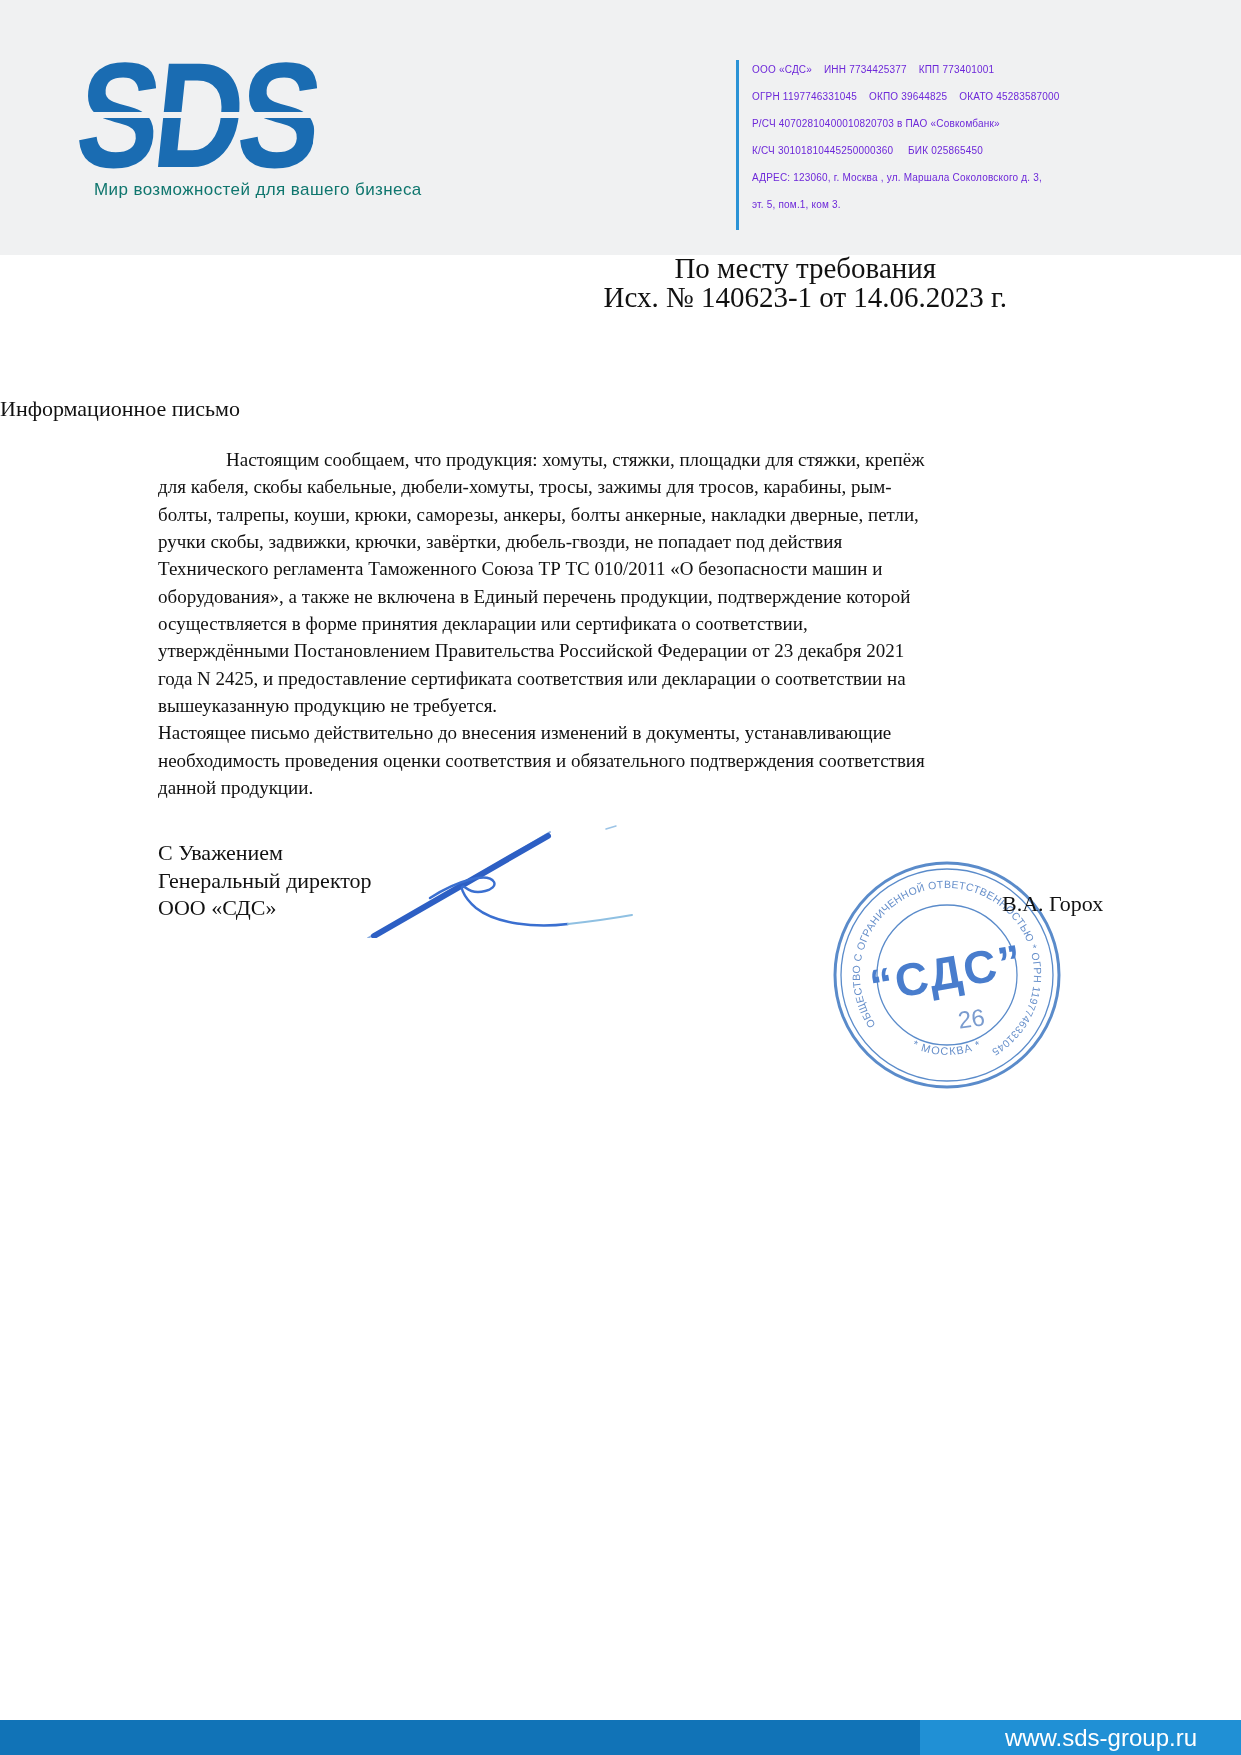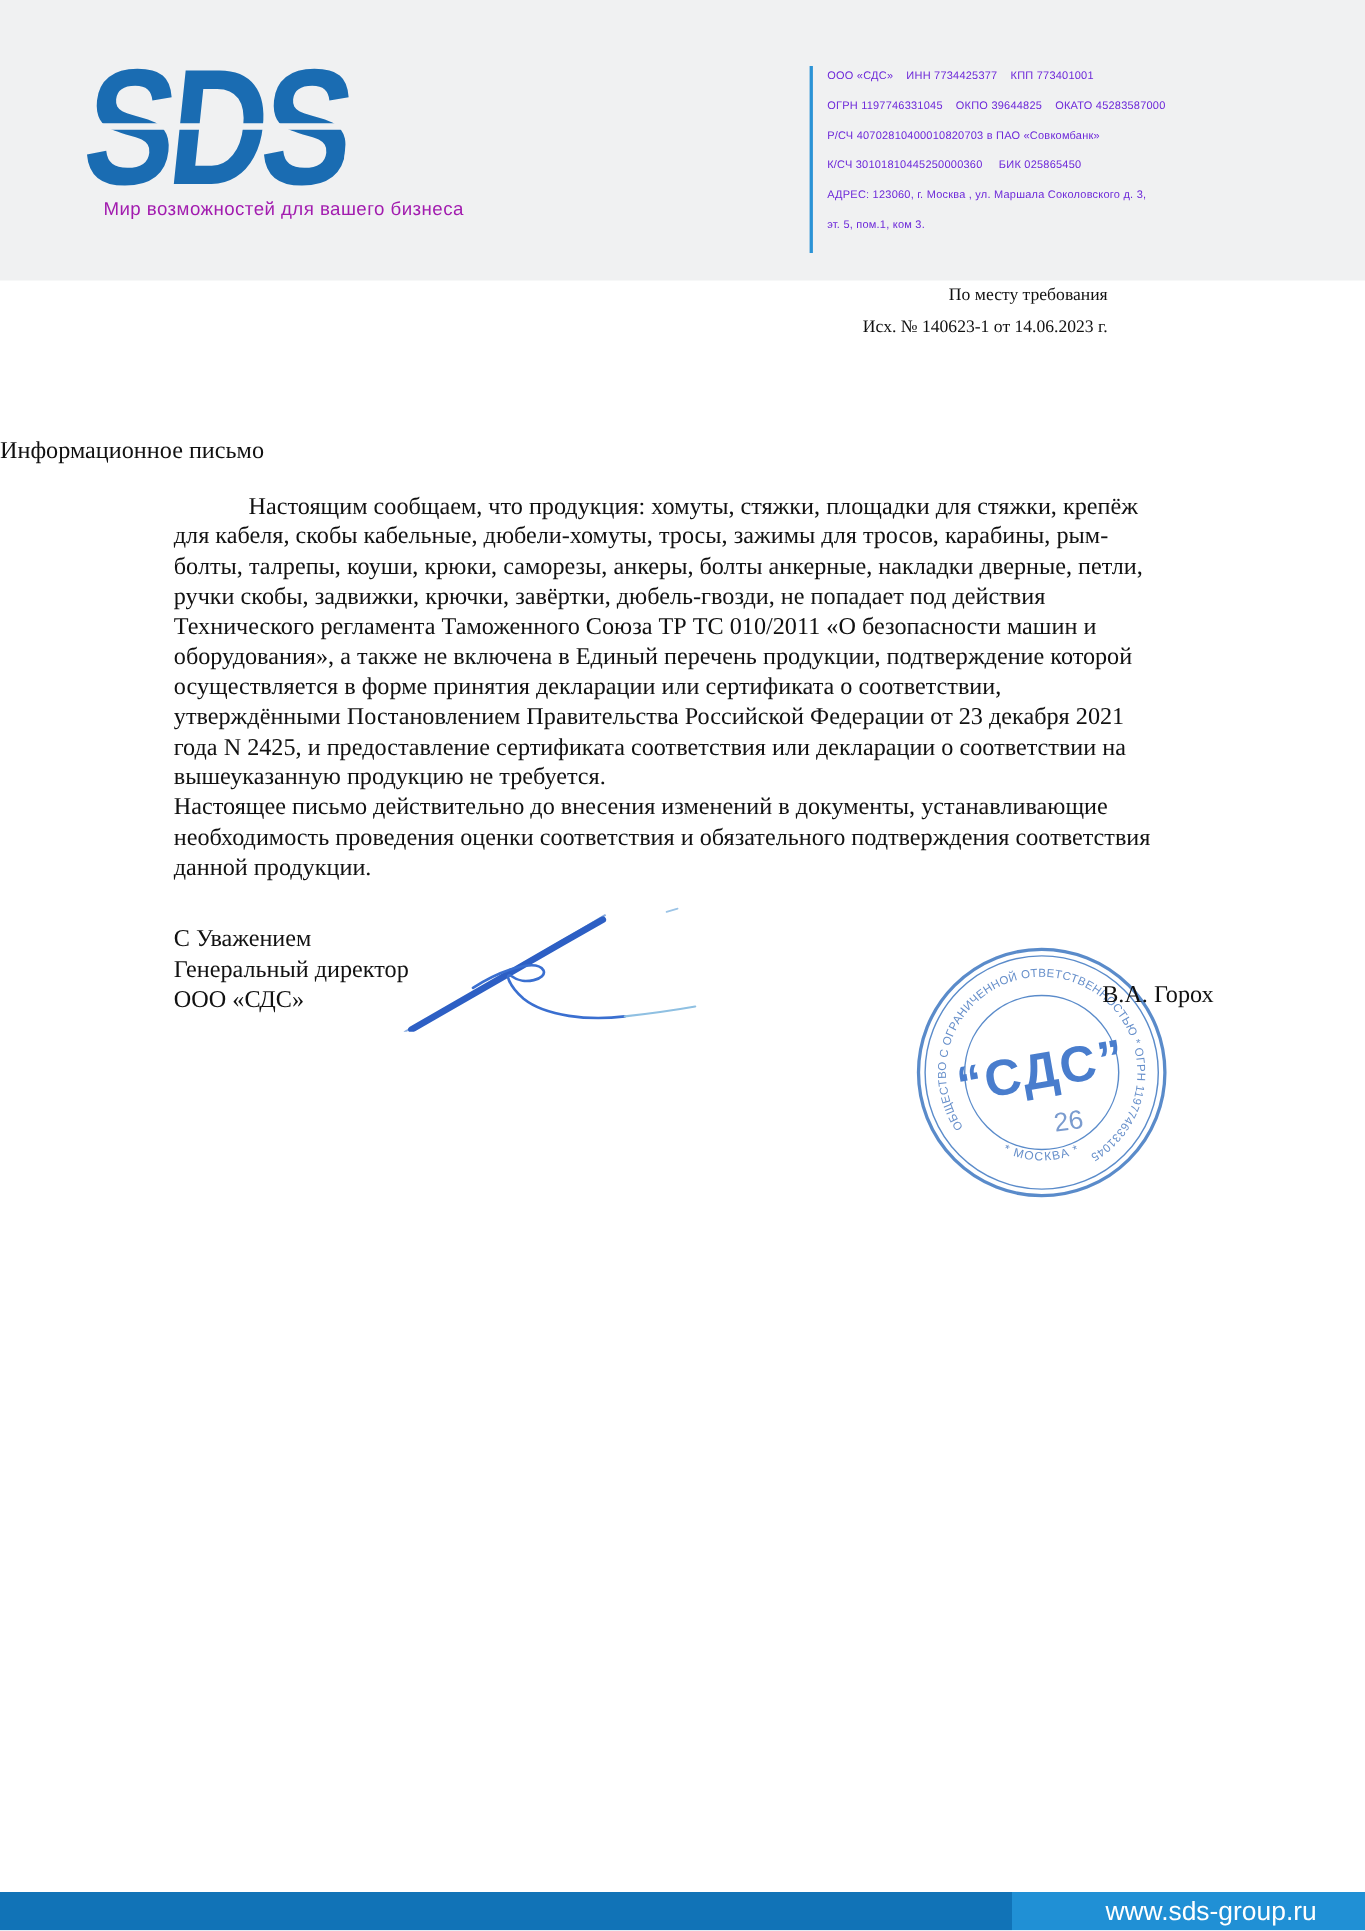--- a/index.html
+++ b/index.html
@@ -13,35 +13,35 @@
   .logo-layer{
     position:absolute;left:0;top:0;width:290px;height:150px;
     font-family:"Liberation Sans",sans-serif;font-weight:bold;
     font-size:150px;line-height:150px;color:#1a6cb2;letter-spacing:-6px;
     transform:skewX(-6deg) scaleX(0.82);transform-origin:left top;
   }
   .logo-layer.top{clip-path:inset(0 0 78px 0);}
   .logo-layer.bottom{clip-path:inset(78px 0 0 0);}
   .tagline{
     position:absolute;left:94px;top:180px;
-    font-family:"Liberation Sans",sans-serif;font-size:17px;color:#a21caf;letter-spacing:.4px;
+    font-family:"Liberation Sans",sans-serif;font-size:17px;color:#0f766e;letter-spacing:.4px;
   }
   .vrule{position:absolute;left:736px;top:60px;width:3px;height:170px;background:#2b93d6;}
   .company{position:absolute;left:752px;top:56px;}
   .company-line{
     font-family:"Liberation Sans",sans-serif;font-size:10px;line-height:27px;
     color:#6d28d9;white-space:pre;letter-spacing:.2px;
   }
   
-  .addressee{position:absolute;right:234px;top:254px;text-align:right;font-size:16px;line-height:29px;}
+  .addressee{position:absolute;right:234px;top:254px;text-align:center;font-size:29px;line-height:29px;}
   
   .title{position:absolute;left:0;top:396px;width:1180px;font-size:22px;}
   
   .body{position:absolute;left:158px;top:446px;width:1000px;}
-  .bline{font-size:22px;line-height:27.35px;white-space:nowrap;}
+  .bline{font-size:19px;line-height:27.35px;white-space:nowrap;}
   .indent{padding-left:68px;}
   
   .closing{position:absolute;left:158px;top:839px;font-size:22px;line-height:27.5px;}
   .signer{position:absolute;left:1002px;top:891px;font-size:22px;}
   
   .signature-svg{position:absolute;left:310px;top:728px;}
   
   .stamp-svg{position:absolute;left:827px;top:855px;opacity:.92;}
   .stamp-ring-text{font-family:"Liberation Sans",sans-serif;font-size:10.5px;letter-spacing:.3px;fill:#5a86c6;}
   .stamp-bottom-text{font-family:"Liberation Sans",sans-serif;font-size:11px;letter-spacing:1.2px;fill:#5a86c6;}

